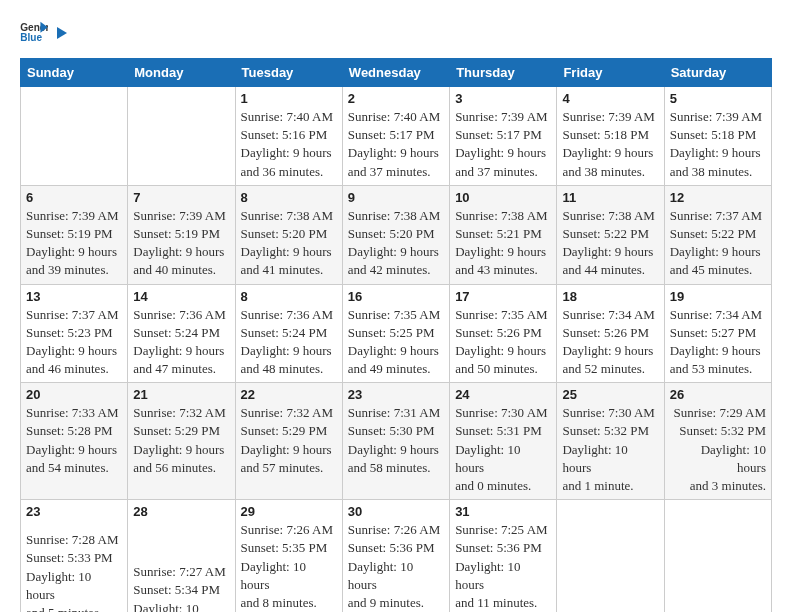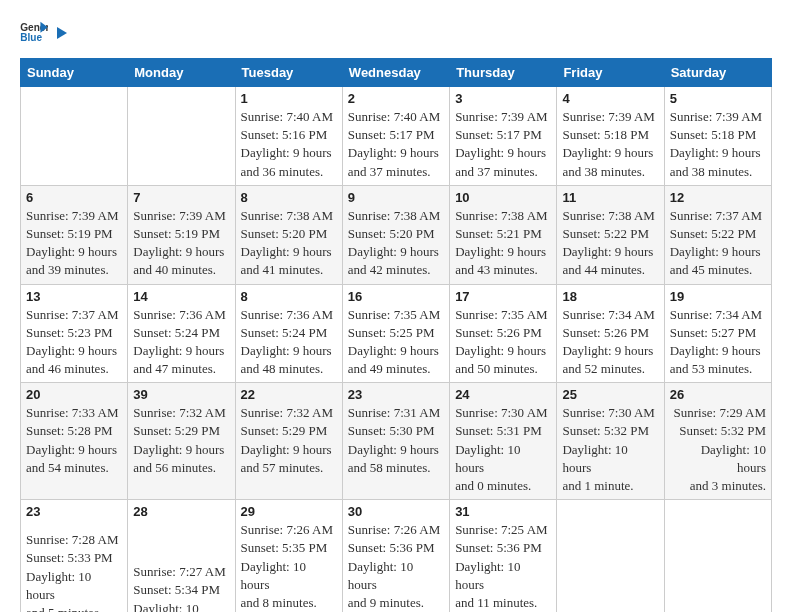--- a/index.html
+++ b/index.html
@@ -261,21 +261,21 @@
       </tr>
       <tr>
         <td>
           <span class="day-number">20</span>
           <div class="day-info" style="white-space: pre-line;">Sunrise: 7:33 AM
 Sunset: 5:28 PM
 Daylight: 9 hours
 and 54 minutes.</div>
         </td>
         <td>
-          <span class="day-number">39</span>
+          <span class="day-number">21</span>
           <div class="day-info" style="white-space: pre-line;">Sunrise: 7:32 AM
 Sunset: 5:29 PM
 Daylight: 9 hours
 and 56 minutes.</div>
         </td>
         <td>
           <span class="day-number">22</span>
           <div class="day-info" style="white-space: pre-line;">Sunrise: 7:32 AM
 Sunset: 5:29 PM
 Daylight: 9 hours

